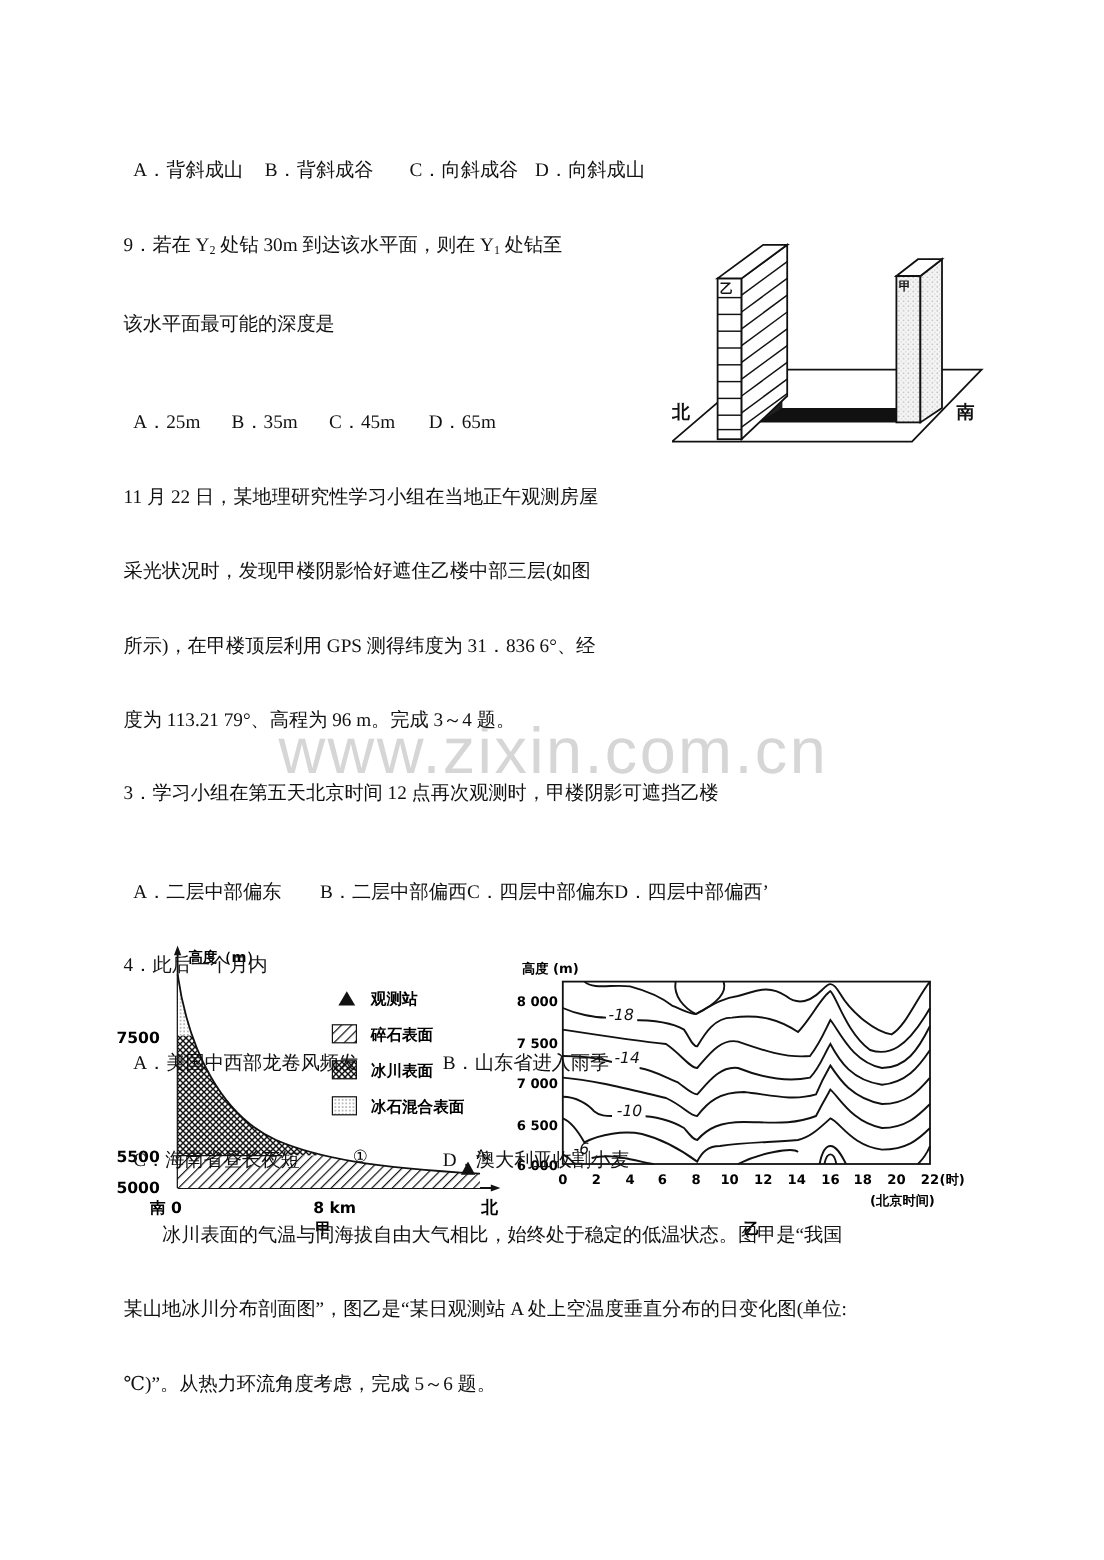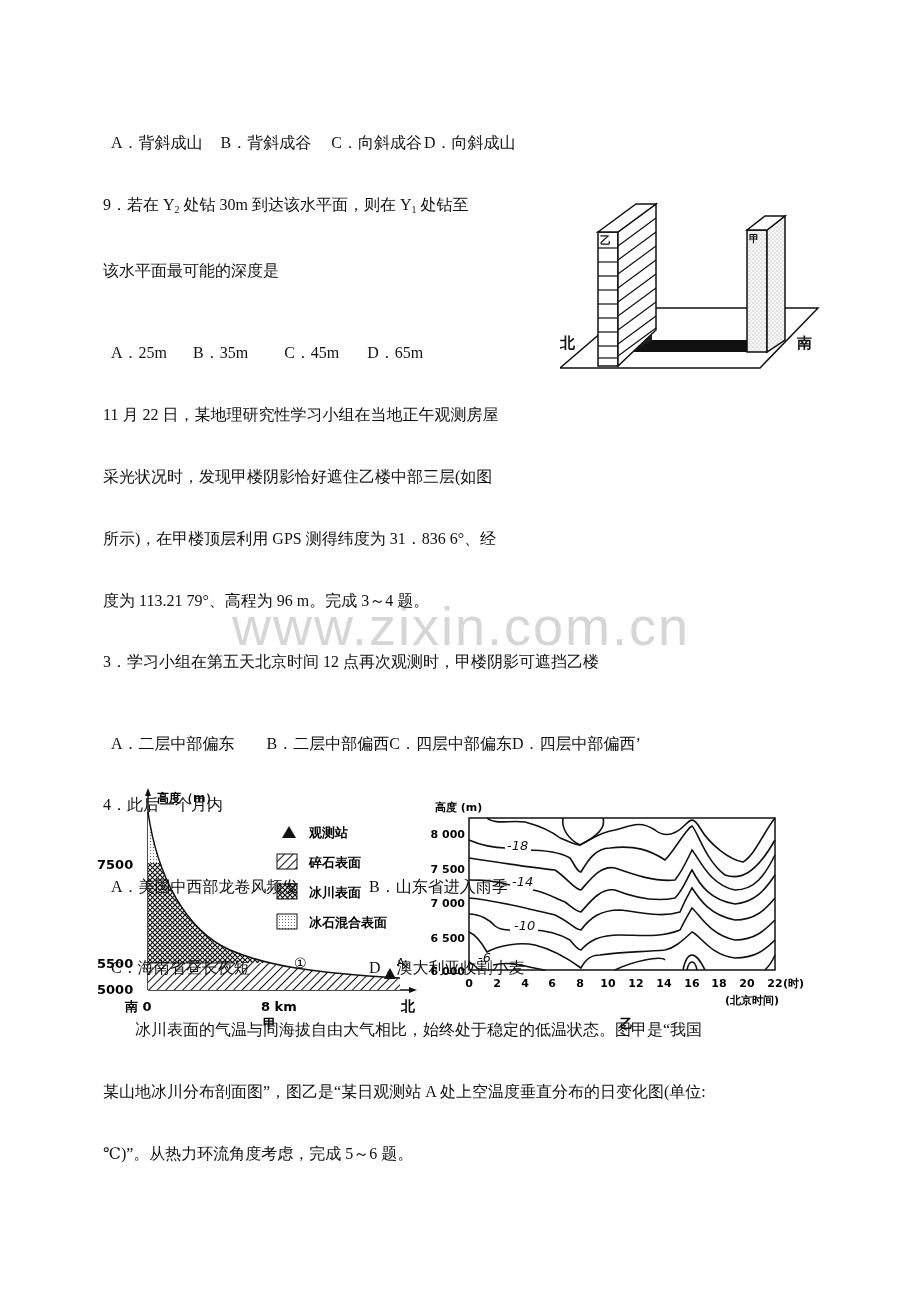--- a/index.html
+++ b/index.html
@@ -13,27 +13,27 @@
   .fig { position: absolute; }
   .fig svg { display: block; }
   .z1 { position: relative; z-index: 1; }
 </style>
 </head>
 <body>
 
 <div class="watermark">www.zixin.com.cn</div>
 
 <div class="line z1" style="top:113px;">
-  <span class="opt">A．背斜成山</span><span class="opt" style="margin-left:18px">B．背斜成谷</span><span class="opt" style="margin-left:20px">C．向斜成谷</span><span class="opt" style="margin-left:2px">D．向斜成山</span>
+  <span class="opt">A．背斜成山</span><span class="opt" style="margin-left:18px">B．背斜成谷</span><span class="opt" style="margin-left:30px">C．向斜成谷</span><span class="opt" style="margin-left:14px">D．向斜成山</span>
 </div>
 
 <div class="line z1" style="top:155px;"><span>9．若在 Y</span><sub>2</sub><span> 处钻 30m 到达该水平面，则在 Y</span><sub>1</sub><span> 处钻至</span></div>
 <div class="line z1" style="top:196px;">该水平面最可能的深度是</div>
 <div class="line z1" style="top:238px;">
-  <span class="opt">A．25m</span><span class="opt" style="margin-left:26px">B．35m</span><span class="opt" style="margin-left:36px">C．45m</span><span class="opt" style="margin-left:28px">D．65m</span>
+  <span class="opt">A．25m</span><span class="opt" style="margin-left:26px">B．35m</span><span class="opt" style="margin-left:26px">C．45m</span><span class="opt" style="margin-left:28px">D．65m</span>
 </div>
 
 <div class="line z1" style="top:280px;">11 月 22 日，某地理研究性学习小组在当地正午观测房屋</div>
 <div class="line z1" style="top:322px;">采光状况时，发现甲楼阴影恰好遮住乙楼中部三层(如图</div>
 <div class="line z1" style="top:364px;">所示)，在甲楼顶层利用 GPS 测得纬度为 31．836 6°、经</div>
 <div class="line z1" style="top:406px;">度为 113.21 79°、高程为 96 m。完成 3～4 题。</div>
 
 <div class="fig" style="left:560px; top:190px;">
   <svg width="320" height="180" viewBox="0 0 320 180">
     <defs>

